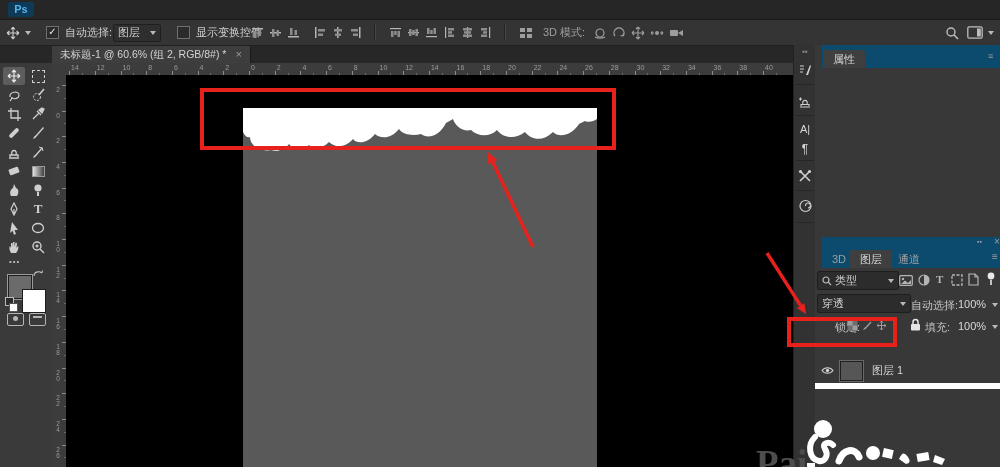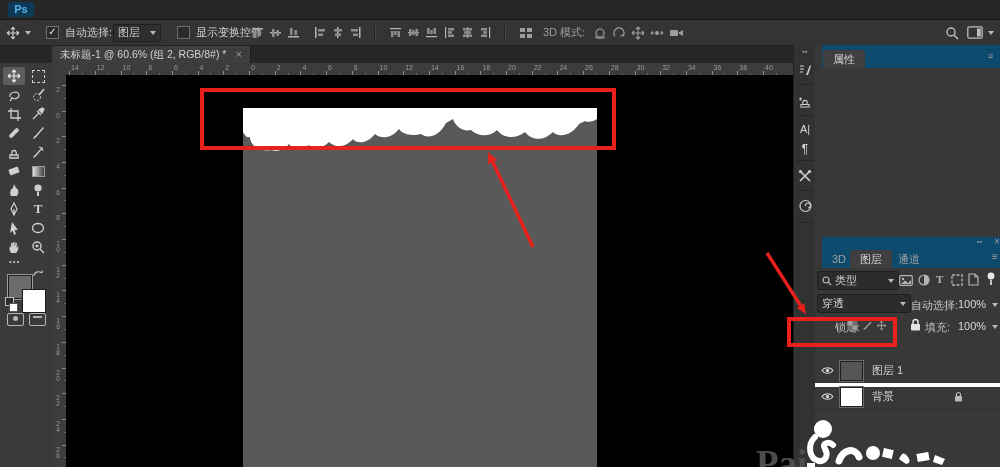--- a/index.html
+++ b/index.html
@@ -652,39 +652,27 @@
           <path d="M5.5 1 V10 M1 5.5 H10 M5.5 1 l-1.5 1.7 M5.5 1 l1.5 1.7 M1 5.5 l1.7 -1.5 M1 5.5 l1.7 1.5 M10 5.5 l-1.7 -1.5 M10 5.5 l-1.7 1.5 M5.5 10 l-1.5 -1.7 M5.5 10 l1.5 -1.7" stroke="#9d9d9d" stroke-width="1" fill="none"></path>
         </svg>
       <svg class="abs" style="left:95px;top:50px;" width="11" height="13">
           <rect x="1" y="6" width="9" height="6.5" rx="1" fill="#e4e4e4"></rect>
           <path d="M3 6 V4 a2.5 2.5 0 0 1 5 0 V6" stroke="#e4e4e4" fill="none" stroke-width="1.5"></path>
         </svg>
       <span class="lbl" style="left:110px;top:52px;">填充:</span>
       <span class="lbl" style="left:143px;top:52px;color:#d8d8d8;">100%</span>
       <span class="caret abs" style="left:172px;top:57px;"></span>
 
-      <div class="layerrow" style="top:90px;height:25px;border-bottom:4px solid #ffffff;">
+      <div class="layerrow" style="top:90px;height:25px;border-bottom:6px solid #ffffff;">
         <svg width="13" height="9" style="margin:0 6px 0 6px;">
             <path d="M1 4.5 C3.5 0.8 9.5 0.8 12 4.5 C9.5 8.2 3.5 8.2 1 4.5 Z" stroke="#d2d2d2" fill="none" stroke-width="1.1"></path>
             <circle cx="6.5" cy="4.5" r="1.7" fill="#d2d2d2"></circle>
           </svg>
         <span class="thumb" style="background:#565656;"></span>
         <span>图层 1</span>
-      </div>
-      <div class="layerrow" style="top:116px;height:25px;border-bottom:1px solid #303030;">
-        <svg width="13" height="9" style="margin:0 6px 0 6px;">
-            <path d="M1 4.5 C3.5 0.8 9.5 0.8 12 4.5 C9.5 8.2 3.5 8.2 1 4.5 Z" stroke="#d2d2d2" fill="none" stroke-width="1.1"></path>
-            <circle cx="6.5" cy="4.5" r="1.7" fill="#d2d2d2"></circle>
-          </svg>
-        <span class="thumb" style="background:#ffffff;"></span>
-        <span>背景</span>
-        <svg width="9" height="11" style="margin-left:60px;">
-            <rect x="1" y="5" width="7" height="5.5" rx="0.8" fill="#b9b9b9"></rect>
-            <path d="M2.5 5 V3.5 a2 2 0 0 1 4 0 V5" stroke="#b9b9b9" fill="none" stroke-width="1.2"></path>
-          </svg>
       </div>
 
     </div>
   </div>
 
   <div class="abs redrect note" style="left:200px;top:88px;width:408px;height:54px;"></div>
   <div class="abs redrect note" style="left:787px;top:317px;width:102px;height:22px;"></div>
   <svg class="abs note" style="left:0;top:0;" width="1000" height="467">
     <line x1="533" y1="247" x2="492.7" y2="162" stroke="#e8211d" stroke-width="3.5"></line>
     <polygon points="488,152 497.3,159.9 488.2,164.2" fill="#e8211d"></polygon>

